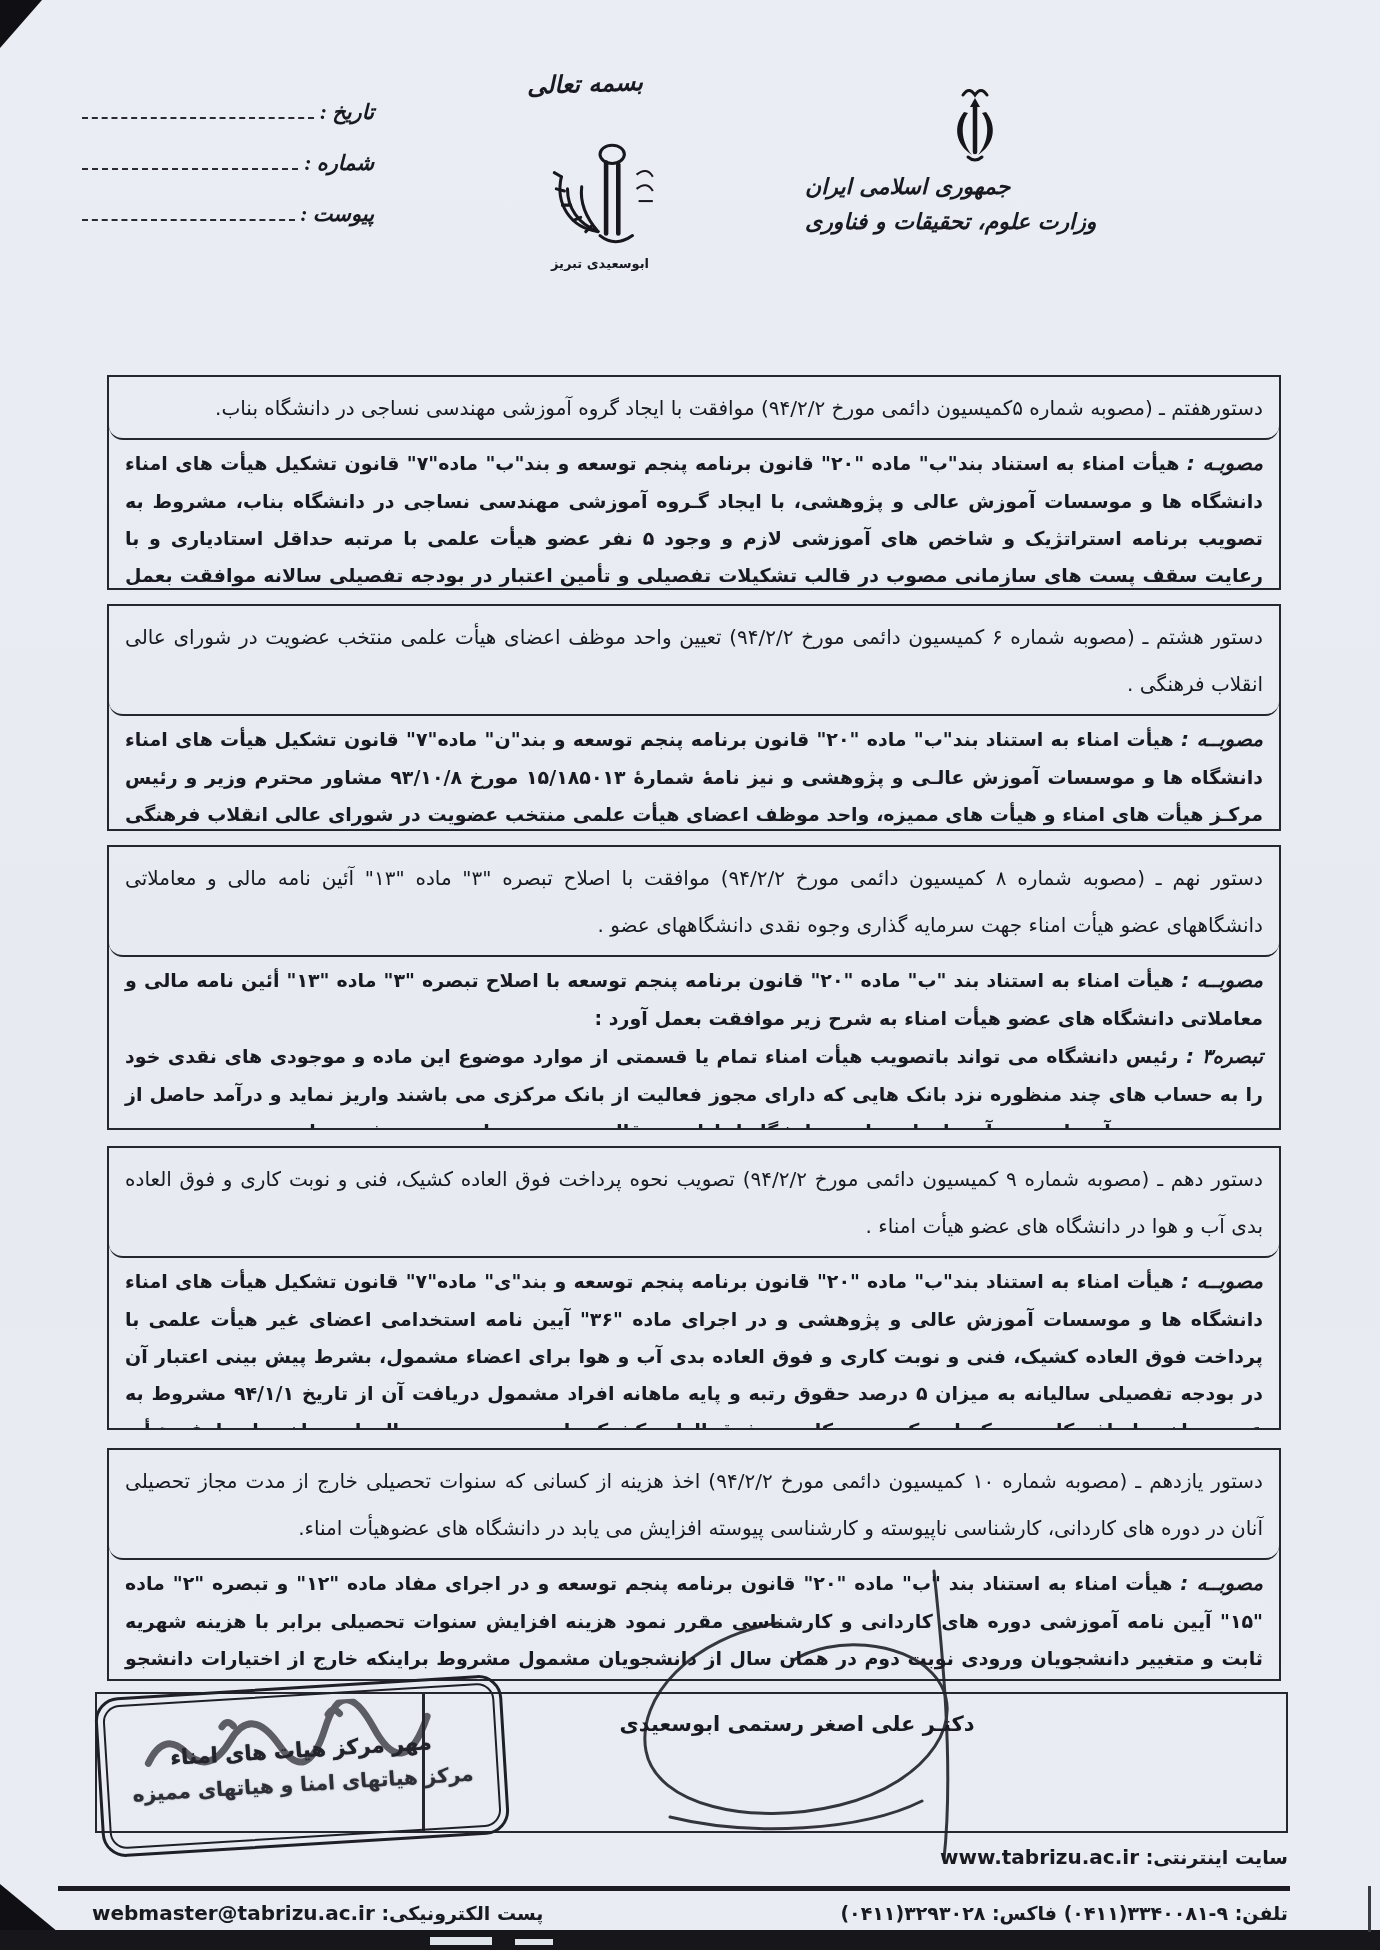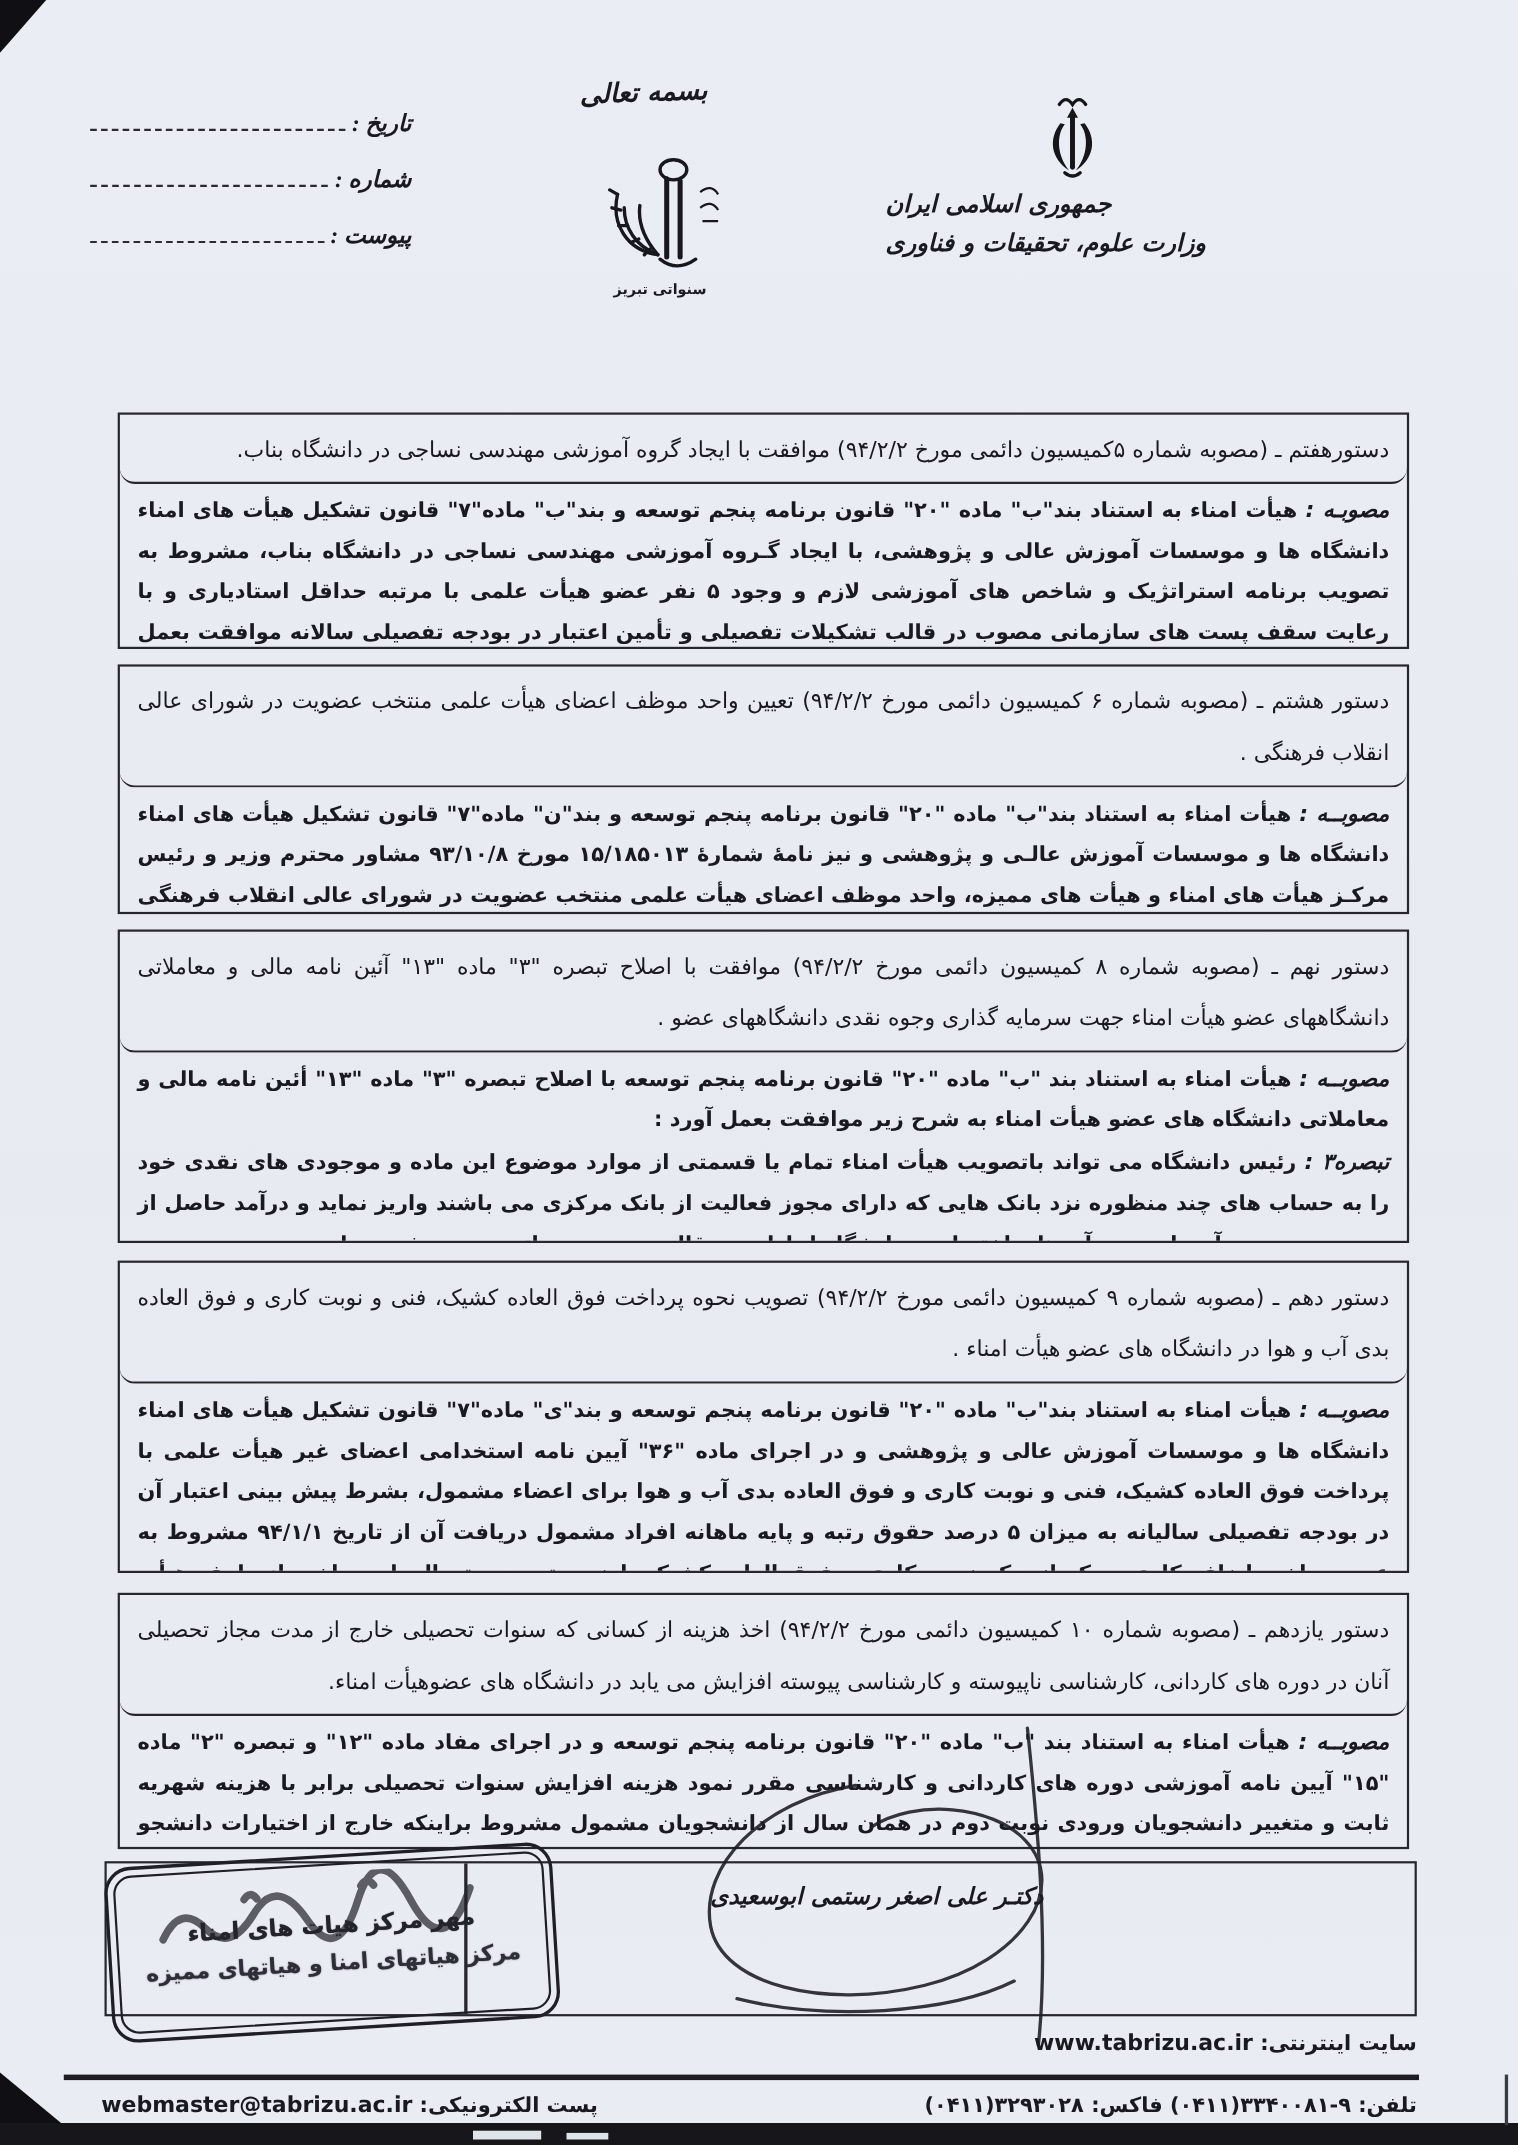--- a/index.html
+++ b/index.html
@@ -47,21 +47,21 @@
   #box1{top:375px;height:215px;}
   #box2{top:604px;height:227px;}
   #box3{top:845px;height:285px;}
   #box4{top:1146px;height:284px;}
   #box5{top:1448px;height:233px;}
   
   .sig-row{position:absolute;left:95px;top:1692px;width:1193px;height:141px;
     border:2.5px solid #26262d;box-sizing:border-box;}
   .sig-divider{position:absolute;left:325px;top:0;bottom:0;width:2.5px;background:#26262d;}
   .sig-block{position:absolute;left:400px;top:18px;width:600px;text-align:center;}
-  .sig-name{font-size:21px;font-weight:bold;font-style:italic;}
+  .sig-name{font-size:21px;font-weight:bold;}
   .sig-title{font-size:20px;font-weight:bold;margin-top:16px;}
   .sig-scribble{position:absolute;left:600px;top:1565px;width:430px;height:300px;pointer-events:none;}
   
   .stamp{position:absolute;left:98px;top:1686px;width:408px;height:160px;
     transform:rotate(-3.5deg);border:3.5px solid #1f1f27;border-radius:24px;box-sizing:border-box;}
   .stamp-inner{position:absolute;left:5px;top:5px;right:5px;bottom:5px;
     border:2.5px solid #1f1f27;border-radius:17px;text-align:center;overflow:hidden;}
   .stamp-l1{margin-top:42px;font-size:21px;font-weight:bold;color:#23232b;
     text-shadow:0 0 1px #23232b;}
   .stamp-l2{margin-top:10px;font-size:20px;font-weight:bold;color:#2e2e38;
@@ -113,21 +113,21 @@
       <g fill="none" stroke="#17171d" stroke-width="4.5" stroke-linecap="round">
         <path d="M66 30 V100"></path>
         <path d="M78 32 V100"></path>
       </g>
       <g fill="none" stroke="#17171d" stroke-width="2">
         <path d="M96 42 q10 -8 16 2"></path>
         <path d="M96 56 q10 -8 16 2"></path>
         <path d="M98 68 h14"></path>
       </g>
     </svg>
-    <div class="uni-name">سنواتی تبریز</div>
+    <div class="uni-name">ابوسعیدی تبریز</div>
   </div>
 
   <div class="hdr-right">
     <svg width="62" height="84" viewBox="0 0 62 84">
       <g fill="none" stroke="#15151a" stroke-width="3" stroke-linecap="round">
         <path d="M19 9 q6 -9 12 0 q6 -9 12 0"></path>
         <path d="M31 20 V66" stroke-width="4.5"></path>
         <path d="M24 71 q7 6 14 0"></path>
       </g>
       <path d="M31 12 l5 9 h-10 z" fill="#15151a"></path>

